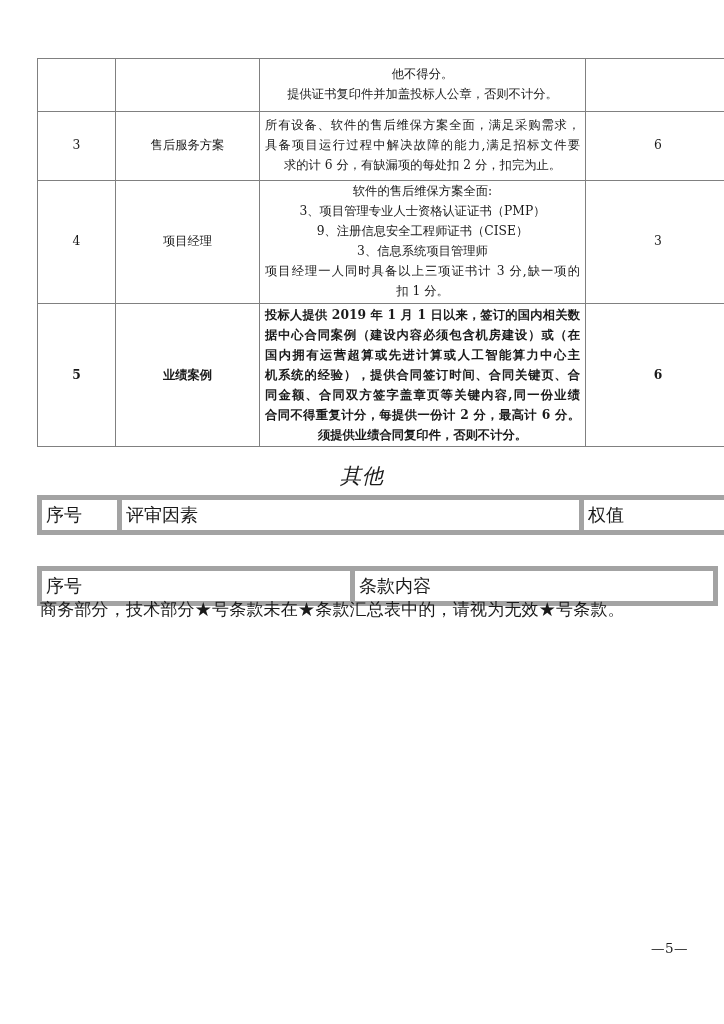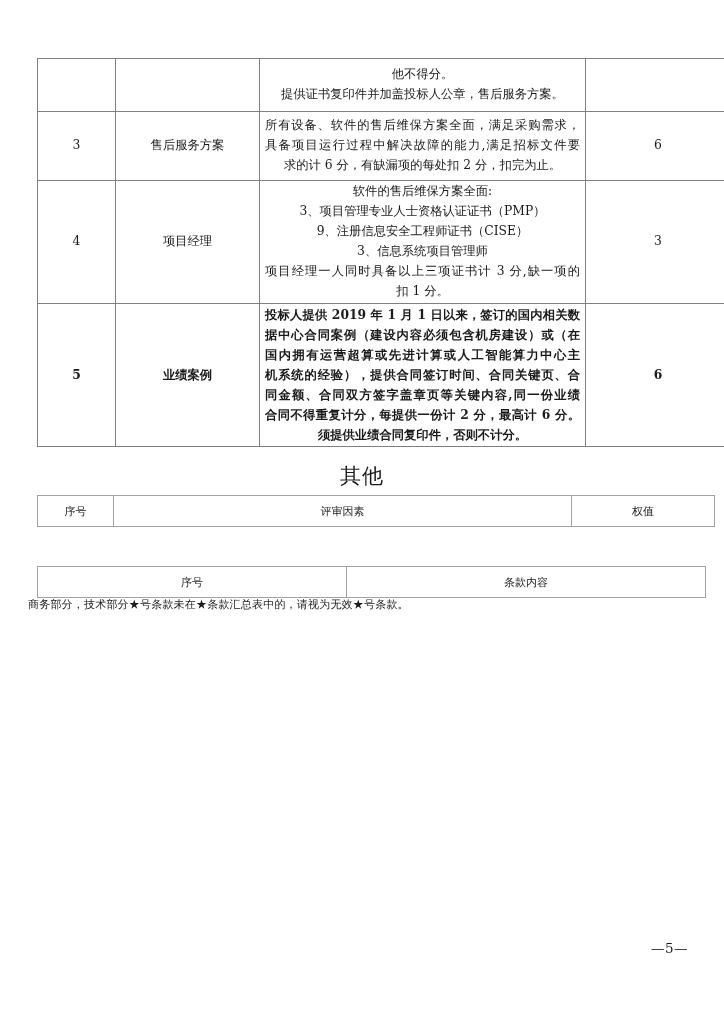--- a/index.html
+++ b/index.html
@@ -59,55 +59,54 @@
   .section-heading {
     position: absolute;
     left: 0;
     width: 724px;
     text-align: center;
     font-size: 21px;
     font-family: "DejaVu Serif", "Liberation Serif", serif;
     color: #1a1a1a;
     letter-spacing: 1px;
   }
-  #heading-other { top: 462px; }
+  #heading-other { top: 462px; font-style: italic; }
   #heading-clause { top: 540px; }
 
   
   .mini-table {
     position: absolute;
     left: 37px;
     width: 651px;
     border-collapse: collapse;
     table-layout: fixed;
   }
   .mini-table td {
-    border: 1px solid #a3a3a3;
-    text-align: center;
+    border: 5px solid #a3a3a3;
     vertical-align: middle;
-    font-size: 11px;
+    font-size: 18px;
     height: 26px;
     padding: 2px 4px;
   }
   #other-table { top: 495px; }
   #other-table .o-no  { width: 67px; }
   #other-table .o-fac { width: 449px; }
   #other-table .o-wt  { width: 134px; }
 
   #clause-table { top: 566px; }
   #clause-table .c-no  { width: 300px; }
   #clause-table .c-ct  { width: 350px; margin-top: 15px; }
 
   
   .footnote {
     position: absolute;
-    left: 28px;
+    left: 40px;
     top: 597px;
     width: 640px;
-    font-size: 11px;
+    font-size: 17px;
     line-height: 1.5;
     text-align: left;
     letter-spacing: 0.2px;
   }
 
   
   .page-number {
     position: absolute;
     left: 0;
     top: 940px;
@@ -123,21 +122,21 @@
 
 <div class="page">
 
   <table class="eval-table">
     <tbody>
       <tr class="row-cont">
         <td class="col-no"></td>
         <td class="col-fac"></td>
         <td class="col-desc desc-cell">
           <span class="ln">他不得分。</span>
-          <span class="ln">提供证书复印件并加盖投标人公章，售后服务方案。</span>
+          <span class="ln">提供证书复印件并加盖投标人公章，否则不计分。</span>
         </td>
         <td class="col-wt"></td>
       </tr>
 
       <tr class="row-3">
         <td class="col-no num">3</td>
         <td class="col-fac">售后服务方案</td>
         <td class="col-desc desc-cell">
           <span class="ln just">所有设备、软件的售后维保方案全面，满足采购需求，</span>
           <span class="ln just">具备项目运行过程中解决故障的能力,满足招标文件要</span>

